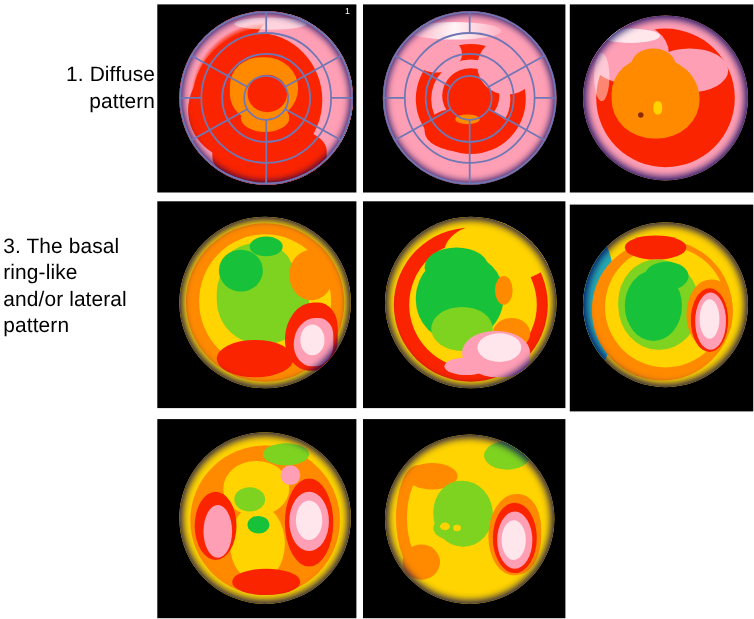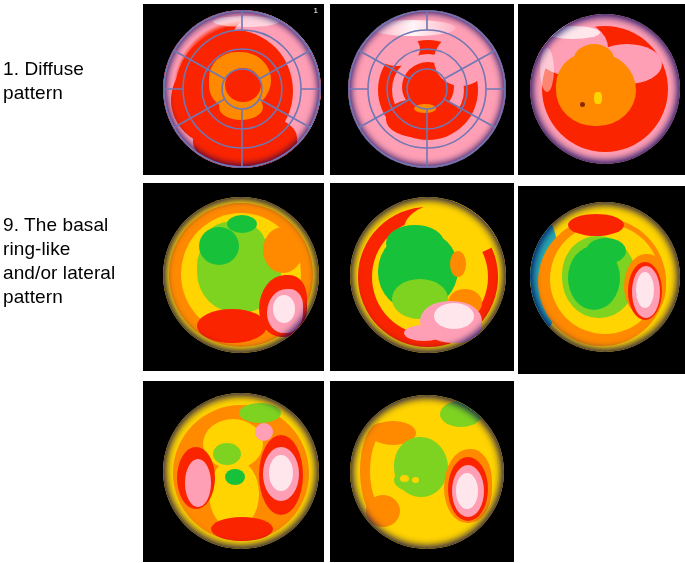--- a/index.html
+++ b/index.html
@@ -14,21 +14,21 @@
 
   .row-label{
     position:absolute;
     color:#000000;
     font-size:19px;
     line-height:24px;
     letter-spacing:0.1px;
     white-space:pre-line;
     font-family:"Liberation Sans", sans-serif;
   }
-  #label-diffuse{left:3px;top:57px;width:138px;}
+  #label-diffuse{left:3px;top:57px;width:138px;text-align:right;}
   #label-basal{left:3px;top:213px;width:140px;}
 
   .panel{
     position:absolute;
     background:#000000;
     overflow:hidden;
   }
   .plot{
     position:absolute;
     border-radius:50%;
@@ -54,21 +54,21 @@
   }
 </style>
 </head>
 <body>
 
 <div id="figure">
 
   <div class="row-label" id="label-diffuse">1. Diffuse
 pattern</div>
 
-  <div class="row-label" id="label-basal">9. The basal
+  <div class="row-label" id="label-basal">3. The basal
 ring-like
 and/or lateral
 pattern</div>
 
   <div class="panel" style="left:143px;top:4px;width:181px;height:171px;">
     <div class="plot" style="left:20px;top:6px;width:158px;height:158px;background:#fb2400;">
 
       <div class="blob" style="left:-2px;top:-2px;width:162px;height:162px;border-radius:50%;
            background:radial-gradient(circle at 50% 50%, rgba(0,0,0,0) 0 55%, #ff9fb5 60% 100%);"></div>
 

